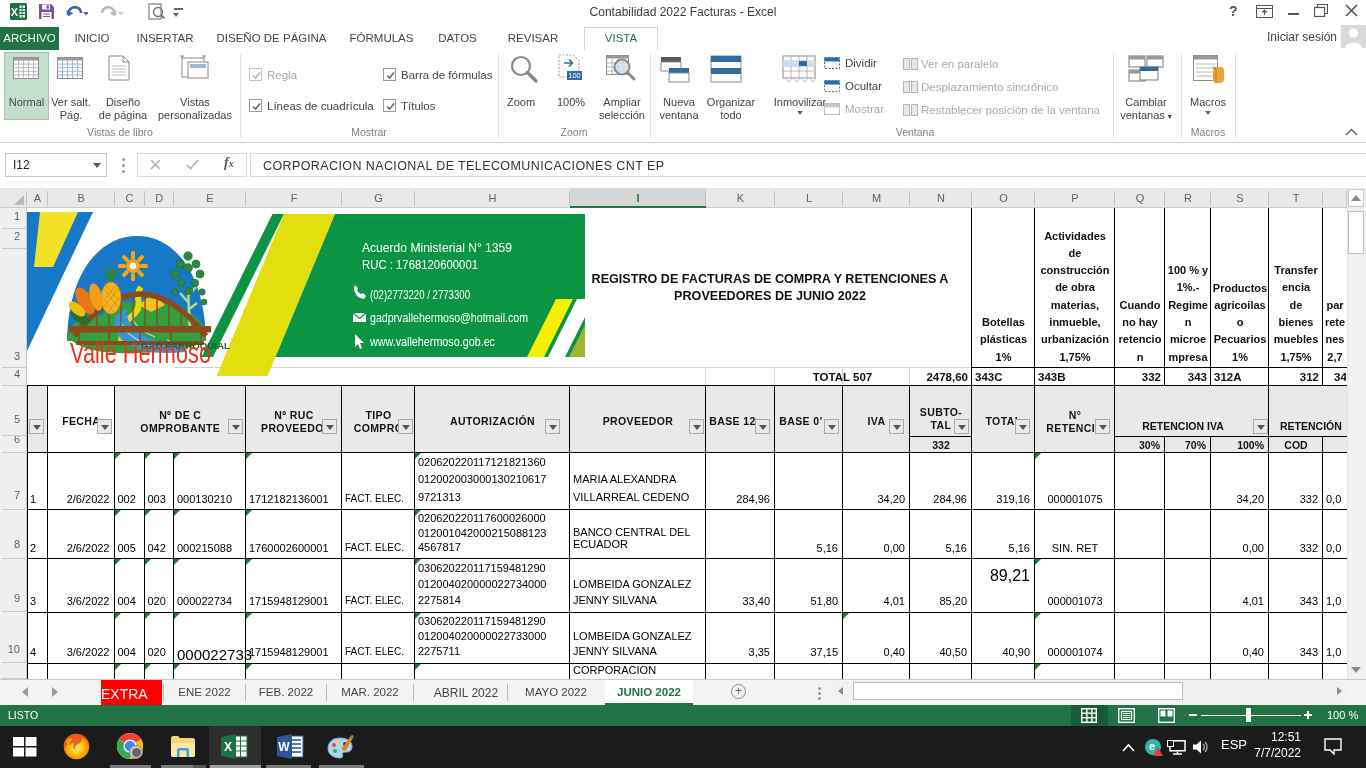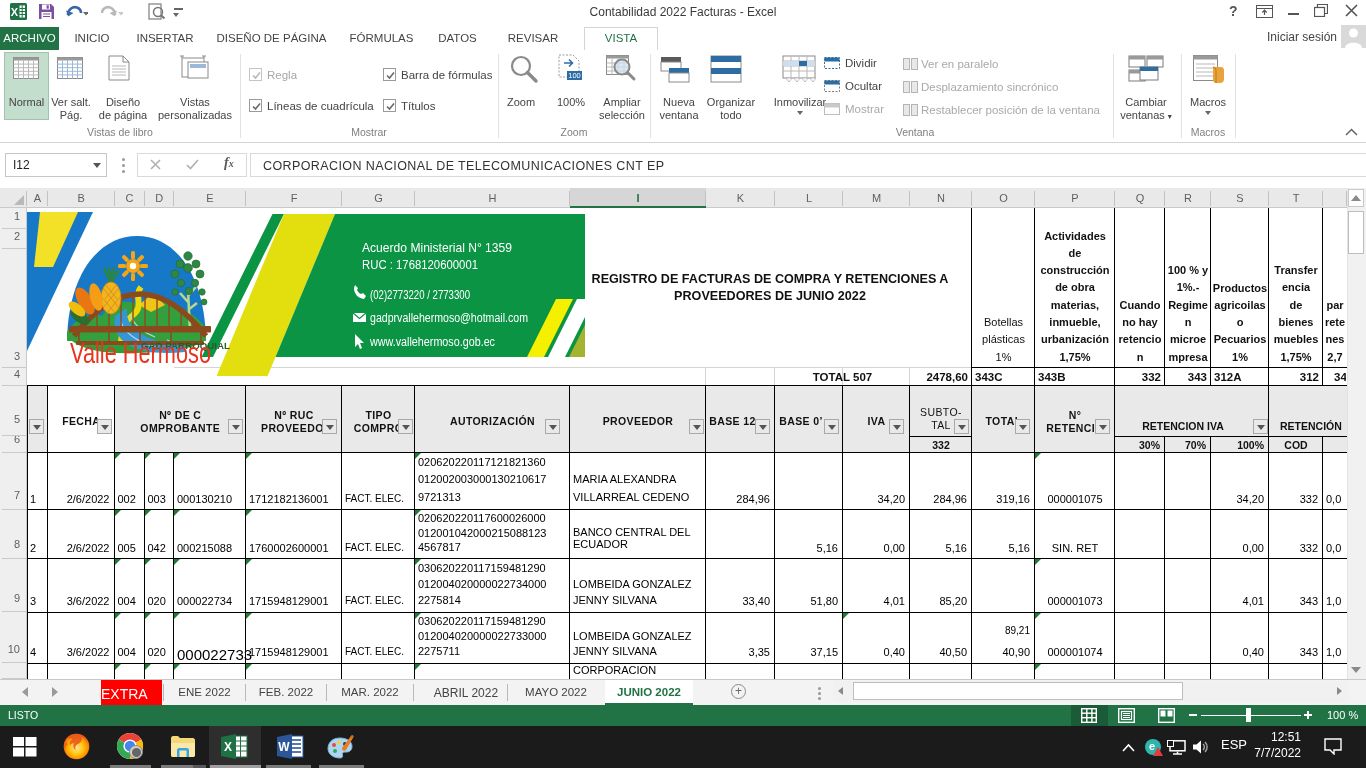--- a/index.html
+++ b/index.html
@@ -487,21 +487,21 @@
 </svg>
 <div class="ab ct" style="left:570px;top:271px;width:400px;font-size:12.6px;font-weight:bold;color:#111;line-height:16.5px;letter-spacing:0px">REGISTRO DE FACTURAS DE COMPRA Y RETENCIONES A<br>PROVEEDORES DE JUNIO 2022</div>
 <div class="vline" style="left:971px;top:208px;height:178px;background:#000"></div>
 <div class="vline" style="left:1034px;top:208px;height:178px;background:#000"></div>
 <div class="vline" style="left:1114px;top:208px;height:178px;background:#000"></div>
 <div class="vline" style="left:1164px;top:208px;height:178px;background:#000"></div>
 <div class="vline" style="left:1210px;top:208px;height:178px;background:#000"></div>
 <div class="vline" style="left:1268px;top:208px;height:178px;background:#000"></div>
 <div class="vline" style="left:1322px;top:208px;height:178px;background:#000"></div>
 <div class="hline" style="left:971px;top:367px;width:376px;background:#000"></div>
-<div class="ab ct" style="left:972px;top:314.1px;width:63px;font-size:11px;font-weight:normal;color:#111;line-height:17.3px">Botellas<br>plásticas<br>1%</div>
+<div class="ab ct" style="left:972px;top:314.1px;width:63px;font-size:11px;font-weight:bold;color:#111;line-height:17.3px">Botellas<br>plásticas<br>1%</div>
 <div class="ab ct" style="left:1035px;top:227.6px;width:80px;font-size:11px;font-weight:bold;color:#111;line-height:17.3px">Actividades<br>de<br>construcción<br>de obra<br>materias,<br>inmueble,<br>urbanización<br>1,75%</div>
 <div class="ab ct" style="left:1115px;top:296.8px;width:50px;font-size:11px;font-weight:bold;color:#111;line-height:17.3px">Cuando<br>no hay<br>retencio<br>n</div>
 <div class="ab ct" style="left:1165px;top:262.2px;width:46px;font-size:11px;font-weight:bold;color:#111;line-height:17.3px">100 % y<br>1%.-<br>Regime<br>n<br>microe<br>mpresa</div>
 <div class="ab ct" style="left:1211px;top:279.5px;width:58px;font-size:11px;font-weight:bold;color:#111;line-height:17.3px">Productos<br>agricoilas<br>o<br>Pecuarios<br>1%</div>
 <div class="ab ct" style="left:1269px;top:262.2px;width:54px;font-size:11px;font-weight:bold;color:#111;line-height:17.3px">Transfer<br>encia<br>de<br>bienes<br>muebles<br>1,75%</div>
 <div class="ab ct" style="left:1323px;top:296.8px;width:24px;font-size:11px;font-weight:bold;color:#111;line-height:17.3px">par<br>rete<br>nes<br>2,7</div>
 <div class="ab ct" style="left:775px;top:371px;width:135px;font-size:11.5px;font-weight:bold;color:#111">TOTAL 507</div>
 <div class="ab rt" style="left:910px;top:371px;width:58px;font-size:11.5px;font-weight:bold;color:#111">2478,60</div>
 <div class="ab" style="left:975px;top:371px;font-size:11.5px;font-weight:bold;color:#111">343C</div>
 <div class="ab" style="left:1038px;top:371px;font-size:11.5px;font-weight:bold;color:#111">343B</div>
@@ -561,21 +561,21 @@
 <div class="vline" style="left:27px;top:452px;height:227px;background:#000"></div>
 <div class="ab ct" style="left:48px;top:415.0px;width:66.5px;font-size:10.5px;font-weight:bold;color:#111;line-height:13px;letter-spacing:0.4px;white-space:nowrap">FECHA</div>
 <div class="ab ct" style="left:114.5px;top:408.5px;width:131.5px;font-size:10.5px;font-weight:bold;color:#111;line-height:13px;letter-spacing:0.4px;white-space:nowrap">Nº DE C<br>OMPROBANTE</div>
 <div class="ab ct" style="left:246px;top:408.5px;width:96px;font-size:10.5px;font-weight:bold;color:#111;line-height:13px;letter-spacing:0.4px;white-space:nowrap">Nº RUC<br>PROVEEDOI</div>
 <div class="ab ct" style="left:342px;top:408.5px;width:73px;font-size:10.5px;font-weight:bold;color:#111;line-height:13px;letter-spacing:0.4px;white-space:nowrap">TIPO<br>COMPRO</div>
 <div class="ab ct" style="left:415px;top:415.0px;width:155px;font-size:10.5px;font-weight:bold;color:#111;line-height:13px;letter-spacing:0.4px;white-space:nowrap">AUTORIZACIÓN</div>
 <div class="ab ct" style="left:570px;top:415.0px;width:136px;font-size:10.5px;font-weight:bold;color:#111;line-height:13px;letter-spacing:0.4px;white-space:nowrap">PROVEEDOR</div>
 <div class="ab ct" style="left:706px;top:415.0px;width:53px;font-size:10.5px;font-weight:bold;color:#111;line-height:13px;letter-spacing:0.4px;white-space:nowrap">BASE 12</div>
 <div class="ab ct" style="left:775px;top:415.0px;width:52px;font-size:10.5px;font-weight:bold;color:#111;line-height:13px;letter-spacing:0.4px;white-space:nowrap">BASE 0’</div>
 <div class="ab ct" style="left:843px;top:415.0px;width:67px;font-size:10.5px;font-weight:bold;color:#111;line-height:13px;letter-spacing:0.4px;white-space:nowrap">IVA</div>
-<div class="ab ct" style="left:910px;top:406.0px;width:62px;font-size:10.5px;font-weight:normal;color:#111;line-height:13px;letter-spacing:0.4px;white-space:nowrap">SUBTO-<br>TAL</div>
+<div class="ab ct" style="left:910px;top:406.0px;width:62px;font-size:10.5px;font-weight:bold;color:#111;line-height:13px;letter-spacing:0.4px;white-space:nowrap">SUBTO-<br>TAL</div>
 <div class="ab ct" style="left:972px;top:415.0px;width:63px;font-size:10.5px;font-weight:bold;color:#111;line-height:13px;letter-spacing:0.4px;white-space:nowrap">TOTAL</div>
 <div class="ab ct" style="left:1035px;top:409.0px;width:80px;font-size:10.5px;font-weight:bold;color:#111;line-height:13px;letter-spacing:0.4px;white-space:nowrap">N°<br>RETENCIO</div>
 <div class="ab ct" style="left:1115px;top:420px;width:136px;font-size:10.5px;font-weight:bold;color:#111">RETENCION IVA</div>
 <div class="ab" style="left:1280px;top:420px;font-size:10.5px;font-weight:bold;color:#111;white-space:nowrap">RETENCIÓN</div>
 <div class="fbtn" style="left:29px;top:419px"></div>
 <div class="fbtn" style="left:97px;top:419px"></div>
 <div class="fbtn" style="left:228px;top:419px"></div>
 <div class="fbtn" style="left:322px;top:419px"></div>
 <div class="fbtn" style="left:398px;top:419px"></div>
 <div class="fbtn" style="left:545px;top:419px"></div>
@@ -632,21 +632,21 @@
 <div class="ab" style="left:147.5px;top:595px;font-size:11px;color:#000;white-space:nowrap">020</div>
 <div class="ab" style="left:177px;top:595px;font-size:11px;color:#000;white-space:nowrap">000022734</div>
 <div class="ab" style="left:249px;top:595px;font-size:11px;color:#000;white-space:nowrap">1715948129001</div>
 <div class="ab" style="left:345px;top:595px;font-size:10px;color:#000;white-space:nowrap">FACT. ELEC.</div>
 <div class="ab" style="left:418px;top:560.0px;font-size:11px;color:#000;line-height:16.2px;white-space:nowrap">030620220117159481290<br>012004020000022734000<br>2275814</div>
 <div class="ab" style="left:573px;top:576.2px;font-size:11px;color:#000;line-height:16.2px;white-space:nowrap">LOMBEIDA GONZALEZ<br>JENNY SILVANA</div>
 <div class="ab rt" style="left:706px;top:595px;width:64px;font-size:11px;color:#000">33,40</div>
 <div class="ab rt" style="left:775px;top:595px;width:63px;font-size:11px;color:#000">51,80</div>
 <div class="ab rt" style="left:843px;top:595px;width:62px;font-size:11px;color:#000">4,01</div>
 <div class="ab rt" style="left:910px;top:595px;width:57px;font-size:11px;color:#000">85,20</div>
-<div class="ab rt" style="left:972px;top:625px;width:58px;font-size:10px;color:#000">89,21</div>
+<div class="ab rt" style="left:972px;top:567px;width:58px;font-size:16px;color:#000">89,21</div>
 <div class="ab ct" style="left:1035px;top:595px;width:80px;font-size:11px;color:#000">000001073</div>
 <div class="ab rt" style="left:1211px;top:595px;width:53px;font-size:11px;color:#000">4,01</div>
 <div class="ab rt" style="left:1269px;top:595px;width:49px;font-size:11px;color:#000">343</div>
 <div class="ab" style="left:1326px;top:595px;font-size:11px;color:#000;white-space:nowrap">1,0</div>
 <div class="ab" style="left:30px;top:646px;font-size:11px;color:#000;white-space:nowrap">4</div>
 <div class="ab rt" style="left:48px;top:646px;width:61.5px;font-size:11px;color:#000">3/6/2022</div>
 <div class="ab" style="left:117.5px;top:646px;font-size:11px;color:#000;white-space:nowrap">004</div>
 <div class="ab" style="left:147.5px;top:646px;font-size:11px;color:#000;white-space:nowrap">020</div>
 <div class="ab" style="left:177px;top:646px;font-size:15px;color:#000;white-space:nowrap">000022733</div>
 <div class="ab" style="left:249px;top:646px;font-size:11px;color:#000;white-space:nowrap">1715948129001</div>

